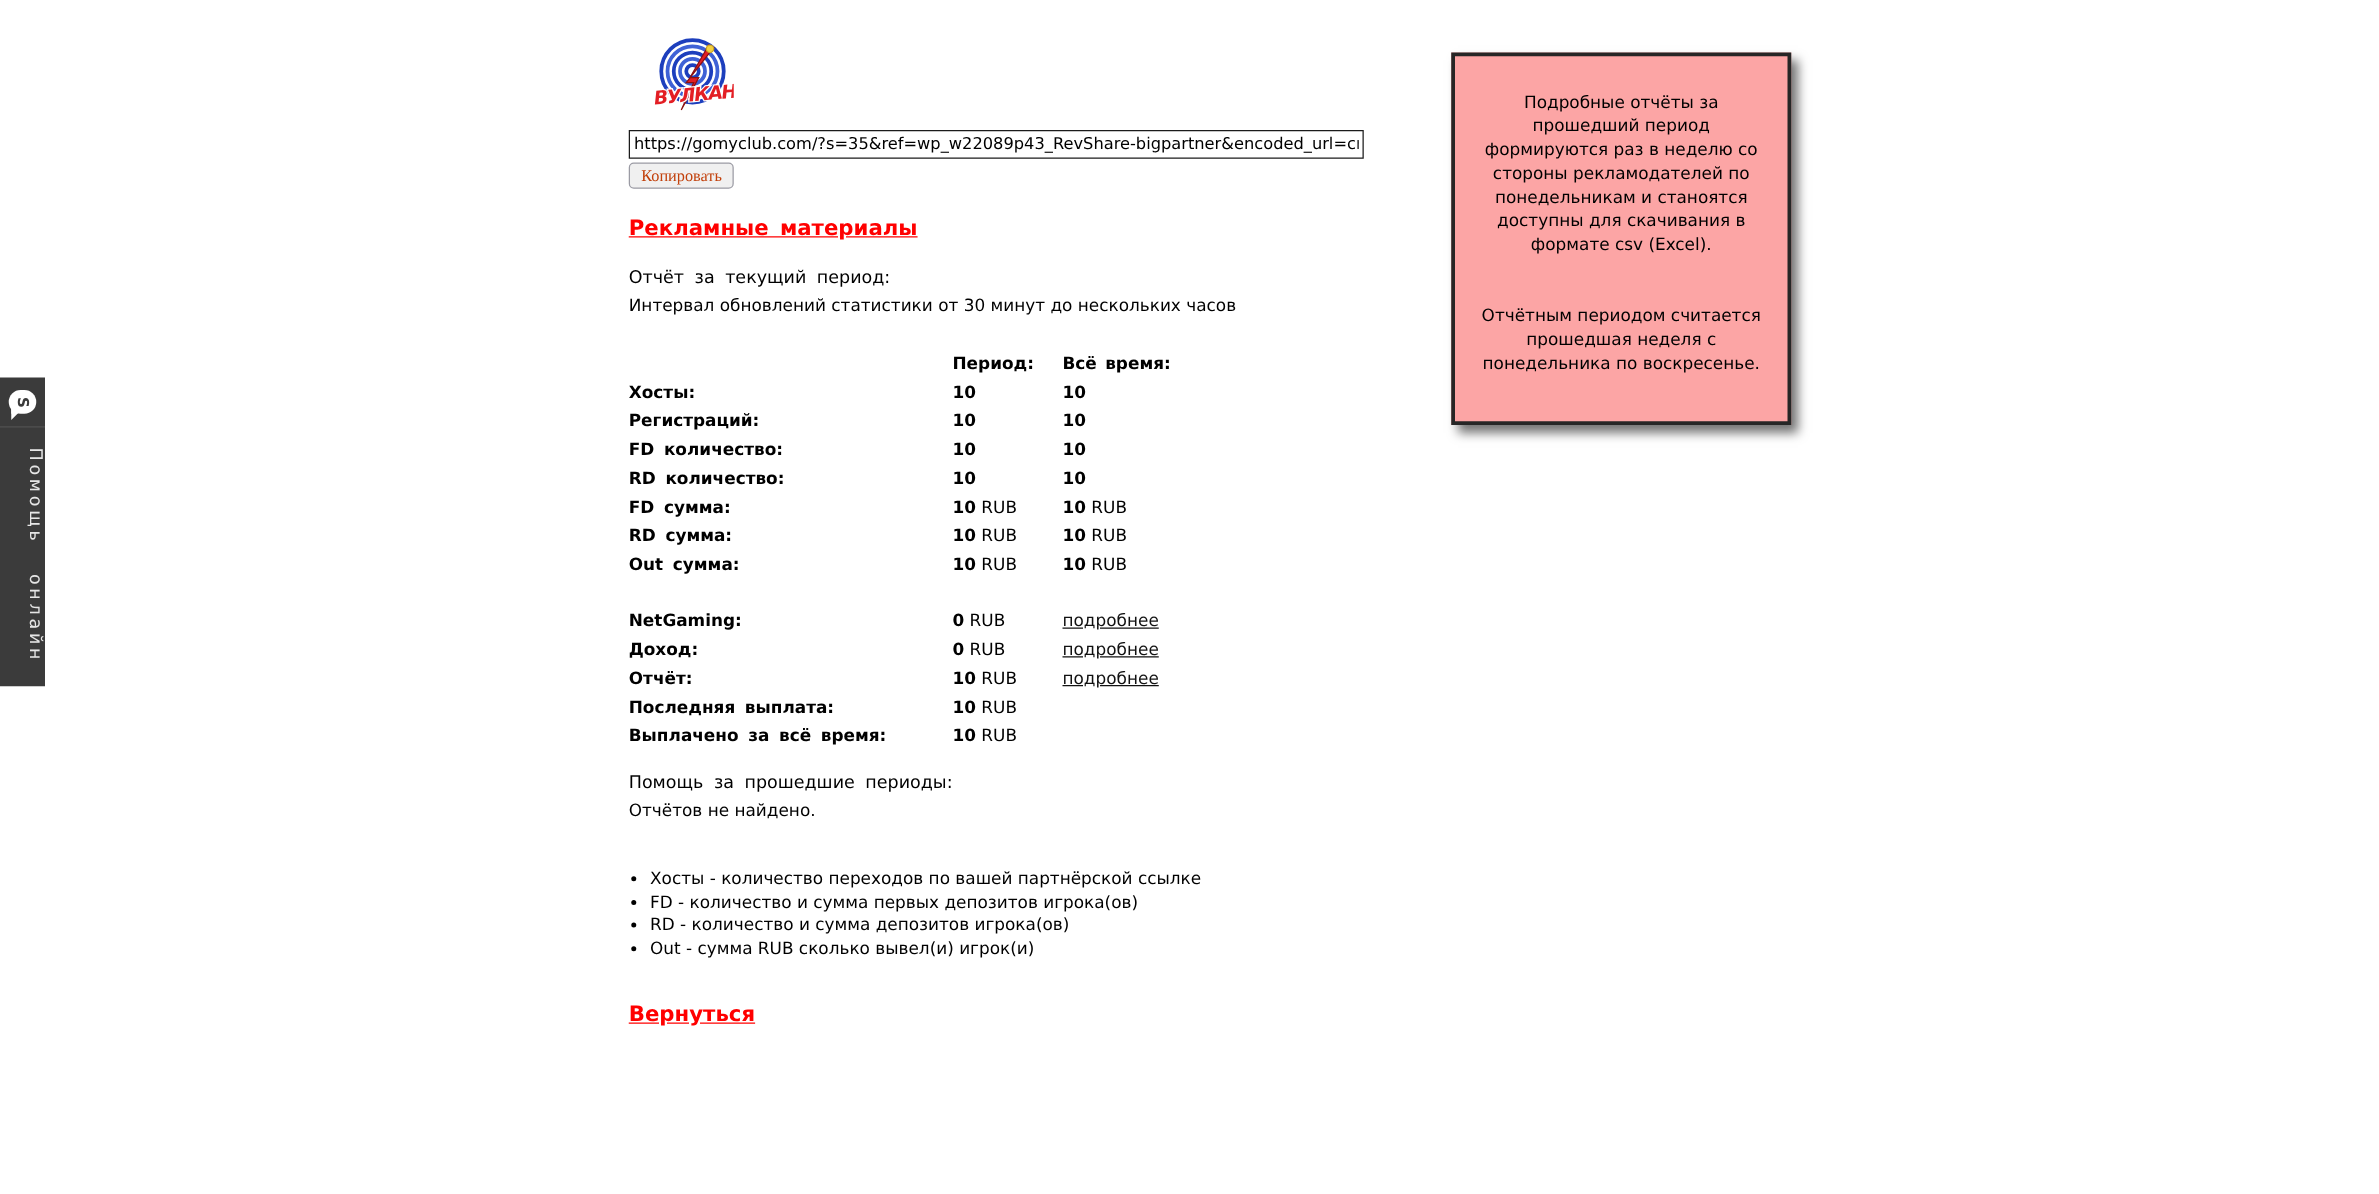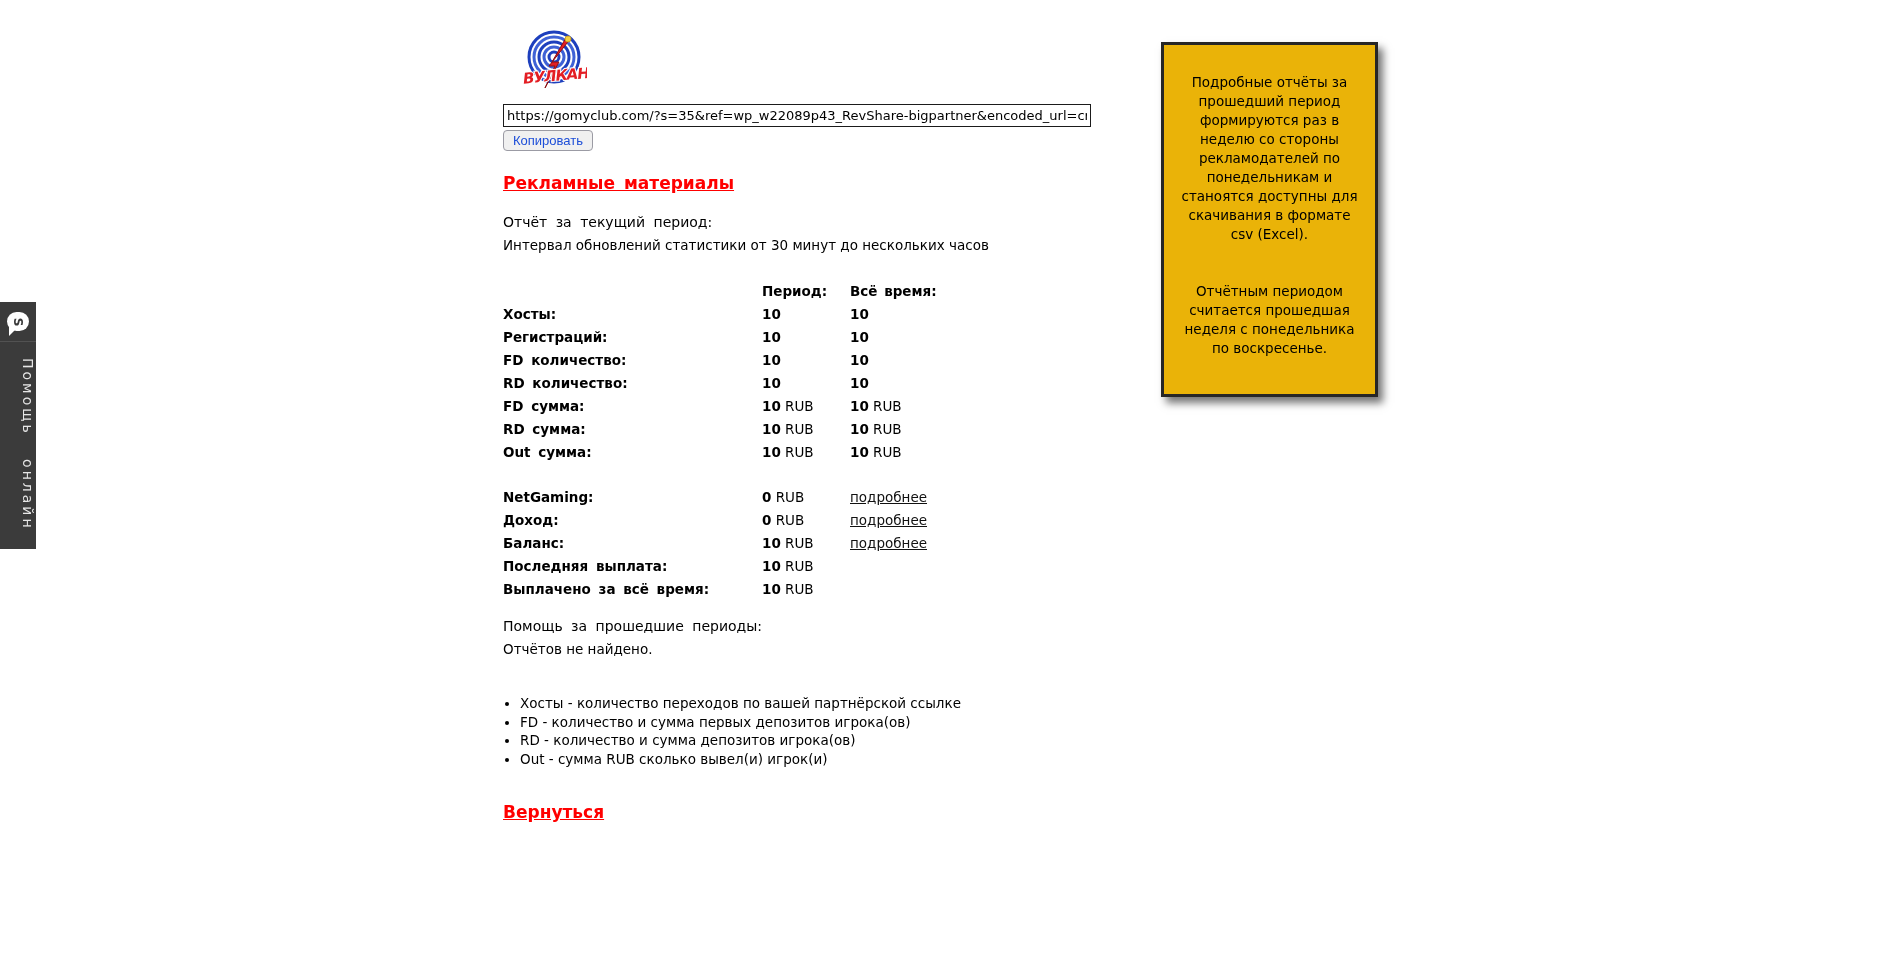--- a/index.html
+++ b/index.html
@@ -20,22 +20,22 @@
                 word-spacing:16px; padding:16px 0 18px; margin:0 auto; display:block; width:36px;
                 text-align:center; }
 
   
   .main { position:absolute; left:503px; top:0; width:600px; }
   .logo { margin:30px 0 0 18px; width:66px; height:62px; }
 
   .ref-url { display:block; margin-top:12px; width:588px; height:23px; border:1px solid #1b1b1b;
              padding:2px 3px; font-family:"DejaVu Sans", sans-serif; font-size:13px; color:#000;
              background:#fff; border-radius:0; }
-  .copy-btn { margin-top:3px; height:21px; padding:1px 9px; font-family:Liberation Sans, sans-serif;
-              font-size:13px; color:#1d4ed8; background:#f0f0f0; border:1px solid #9b9ba4;
+  .copy-btn { margin-top:3px; height:21px; padding:1px 9px; font-family:Liberation Serif, serif;
+              font-size:13px; color:#c2410c; background:#f0f0f0; border:1px solid #9b9ba4;
               border-radius:4px; cursor:pointer; }
 
   .red-link { display:inline-block; color:#ff0000; font-weight:bold; font-size:17px;
               text-decoration:underline; word-spacing:3px; }
   .materials { margin-top:22px; }
   .back { margin-top:34px; }
 
   .sec-title { font-weight:normal; font-size:14px; word-spacing:4px; margin-top:21px; line-height:17px; }
   .sec-sub   { font-size:13.5px; margin-top:6px; line-height:17px; }
   .past      { margin-top:17px; }
@@ -46,21 +46,21 @@
   .col-head   { font-weight:bold; word-spacing:2px; }
   .stat-label { font-weight:bold; word-spacing:3px; }
   .stat-val b { font-weight:bold;margin-top:14px; }
   .details-link { color:#111; text-decoration:underline; }
 
   .blist { margin:38px 0 0 3px; padding-left:14px; }
   .blist.second-list { margin-top:36px; }
   .blist li { font-size:13.5px; line-height:18.5px; }
 
   
-  .info-panel { position:absolute; left:1161px; top:42px; width:217px; background:#eab308;
+  .info-panel { position:absolute; left:1161px; top:42px; width:272px; background:#fca5a5;
                 border:3px solid #262626; box-shadow:5px 6px 8px rgba(0,0,0,0.55);
                 padding:28px 15px 36px; text-align:center; font-size:13.5px; line-height:19px; }
   .info-panel p { margin:0 0 38px; }
   .info-panel p:last-child { margin-bottom:0; }
 </style>
 </head>
 <body>
 
 <div class="help-tab">
   <div class="help-icon-box">
@@ -127,21 +127,21 @@
       <div class="stat-val"><b>10</b> RUB</div>
       <div class="stat-val"><b>10</b> RUB</div>
     </div>
   <div class="stats-grid second" id="stats-summary">
       <div class="stat-label">NetGaming:</div>
       <div class="stat-val"><b>0</b> RUB</div>
       <div><a class="details-link" href="#">подробнее</a></div>
       <div class="stat-label">Доход:</div>
       <div class="stat-val"><b>0</b> RUB</div>
       <div><a class="details-link" href="#">подробнее</a></div>
-      <div class="stat-label">Баланс:</div>
+      <div class="stat-label">Отчёт:</div>
       <div class="stat-val"><b>10</b> RUB</div>
       <div><a class="details-link" href="#">подробнее</a></div>
       <div class="stat-label">Последняя выплата:</div>
       <div class="stat-val"><b>10</b> RUB</div>
       <div></div>
       <div class="stat-label">Выплачено за всё время:</div>
       <div class="stat-val"><b>10</b> RUB</div>
       <div></div>
     </div>
 

